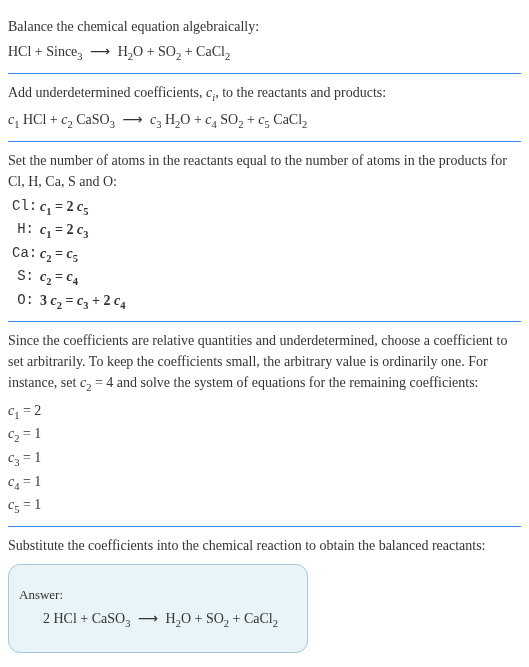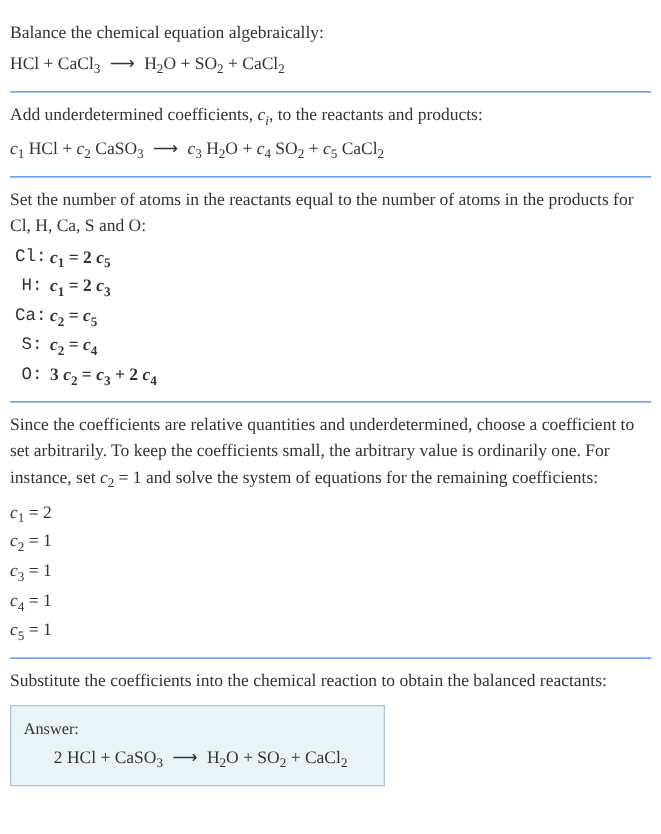--- a/index.html
+++ b/index.html
@@ -42,22 +42,22 @@
     .atom-eq {
       flex: 1;
       font-weight: bold;
     }
     .coef-list {
       margin-top: 4px;
     }
     .answer-box {
       border: 1px solid #a8c8d8;
       background: #e8f4f8;
-      border-radius: 0;
-      padding: 8px 10px;
+      border-radius: 12px;
+      padding: 20px 10px;
       margin-top: 8px;
       display: inline-block;
       min-width: 300px;
     }
     .answer-label {
       font-size: 13px;
     }
     .answer-eq {
       margin-top: 4px;
       padding-left: 24px;
@@ -77,21 +77,21 @@
     .arrow {
       padding: 0 4px;
     }
   </style>
 </head>
 <body>
 
 <div class="section">
   <div>Balance the chemical equation algebraically:</div>
   <div class="equation">
-    <span>HCl + CaCl</span><sub>3</sub>
+    <span>HCl + Since</span><sub>3</sub>
     <span class="arrow">⟶</span>
     <span>H</span><sub>2</sub><span>O + SO</span><sub>2</sub><span> + CaCl</span><sub>2</sub>
   </div>
 </div>
 
 <div class="section">
   <div>
     <span>Add underdetermined coefficients, </span><span class="c-var">c</span><span class="sub-i">i</span><span>, to the reactants and products:</span>
   </div>
   <div class="equation">
@@ -122,21 +122,21 @@
     </div>
     <div class="atom-row">
       <div class="atom-label">O:</div>
       <div class="atom-eq"><span>3 </span><span class="c-var">c</span><sub>2</sub><span> = </span><span class="c-var">c</span><sub>3</sub><span> + 2 </span><span class="c-var">c</span><sub>4</sub></div>
     </div>
   </div>
 </div>
 
 <div class="section">
   <div>
-    <span>Since the coefficients are relative quantities and underdetermined, choose a coefficient to set arbitrarily. To keep the coefficients small, the arbitrary value is ordinarily one. For instance, set </span><span class="c-var">c</span><sub>2</sub><span> = 1 and solve the system of equations for the remaining coefficients:</span>
+    <span>Since the coefficients are relative quantities and underdetermined, choose a coefficient to set arbitrarily. To keep the coefficients small, the arbitrary value is ordinarily one. For instance, set </span><span class="c-var">c</span><sub>2</sub><span> = 4 and solve the system of equations for the remaining coefficients:</span>
   </div>
   <div class="coef-list">
     <div><span class="c-var">c</span><sub>1</sub><span> = 2</span></div>
     <div><span class="c-var">c</span><sub>2</sub><span> = 1</span></div>
     <div><span class="c-var">c</span><sub>3</sub><span> = 1</span></div>
     <div><span class="c-var">c</span><sub>4</sub><span> = 1</span></div>
     <div><span class="c-var">c</span><sub>5</sub><span> = 1</span></div>
   </div>
 </div>
 

